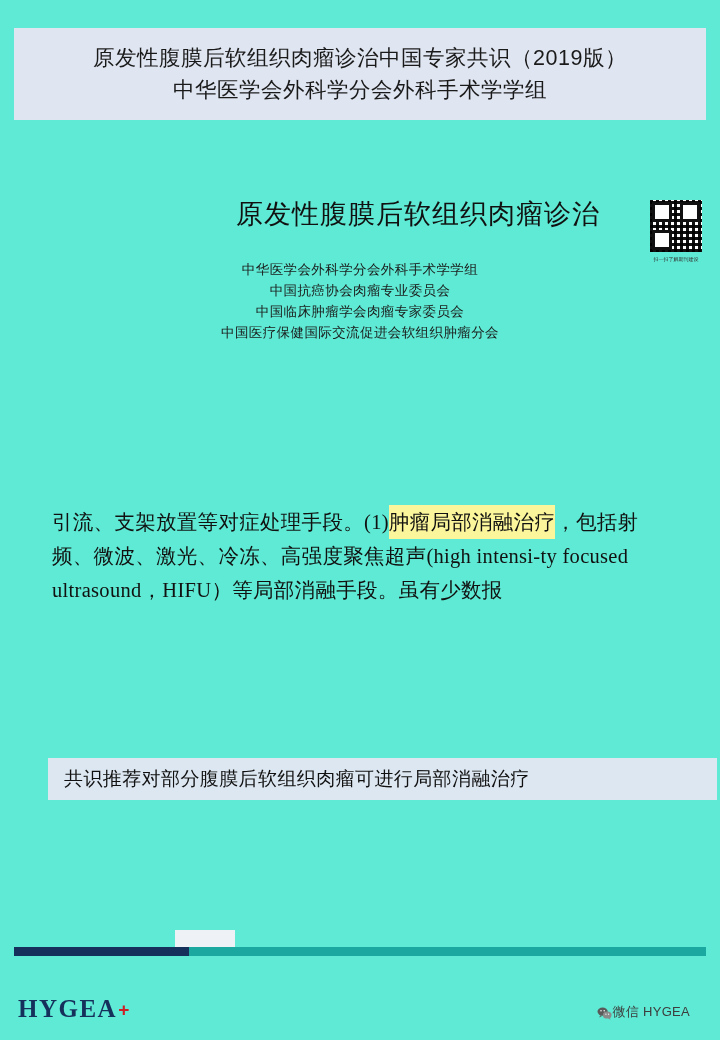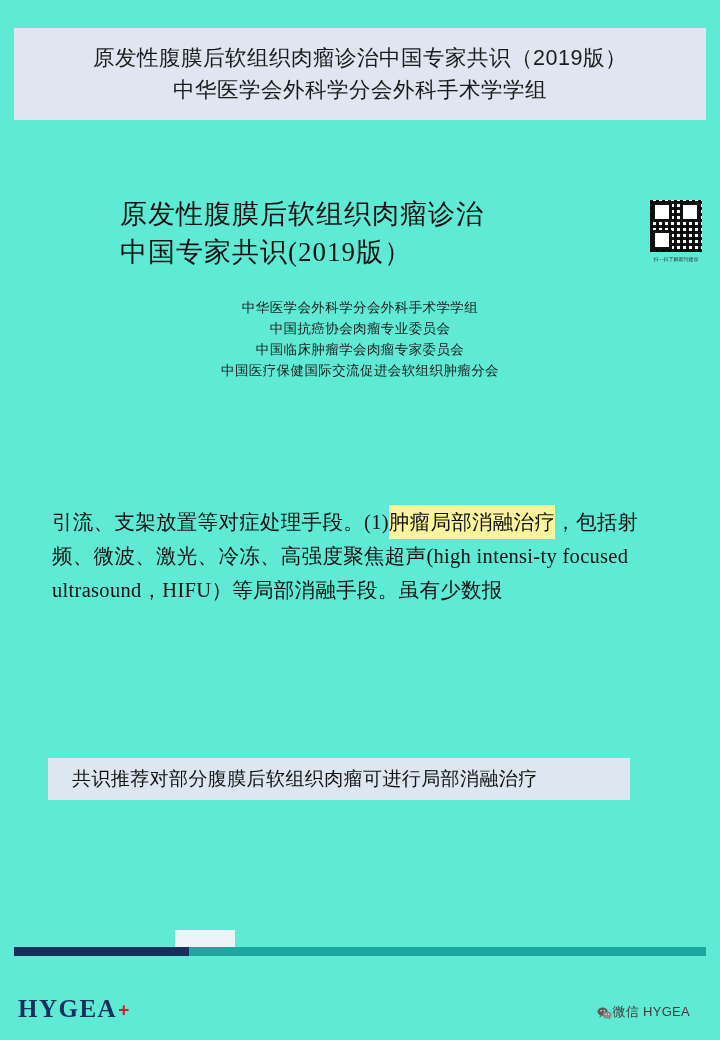--- a/index.html
+++ b/index.html
@@ -47,21 +47,21 @@
   }
 
   
   .doc-figure {
     position: absolute;
     left: 120px;
     top: 195px;
     width: 480px;
   }
   .doc-title {
-    text-align: left;
+    text-align: right;
     font-family: "Liberation Serif", serif;
     font-size: 27px;
     line-height: 38px;
     color: #111111;
     letter-spacing: 1px;
   }
   .doc-authors {
     margin-top: 26px;
     text-align: center;
     font-family: "Liberation Serif", serif;
@@ -121,26 +121,26 @@
   .hl {
     background: #fbf59b;
     padding: 6px 0;
   }
 
   
   .callout {
     position: absolute;
     left: 48px;
     top: 758px;
-    width: 582px;
+    width: 669px;
     height: 42px;
     background: #dde7f2;
     display: flex;
     align-items: center;
-    padding-left: 24px;
+    padding-left: 16px;
     box-sizing: border-box;
   }
   .callout-text {
     font-size: 19px;
     color: #111111;
     letter-spacing: 0.4px;
     white-space: nowrap;
   }
 
   
@@ -219,21 +219,20 @@
 
 <div class="slide">
 
   <div class="header-band">
     <div class="header-line">原发性腹膜后软组织肉瘤诊治中国专家共识（2019版）</div>
     <div class="header-line">中华医学会外科学分会外科手术学学组</div>
   </div>
 
   <div class="doc-figure">
     <div class="doc-title">原发性腹膜后软组织肉瘤诊治</div>
-    <div class="doc-title">中国专家共识(2019版）</div>
     <div class="doc-authors">
       <div>中华医学会外科学分会外科手术学学组</div>
       <div>中国抗癌协会肉瘤专业委员会</div>
       <div>中国临床肿瘤学会肉瘤专家委员会</div>
       <div>中国医疗保健国际交流促进会软组织肿瘤分会</div>
     </div>
   </div>
 
   <div class="qr-box">
     <div class="qr-corner qr-c1"></div>

